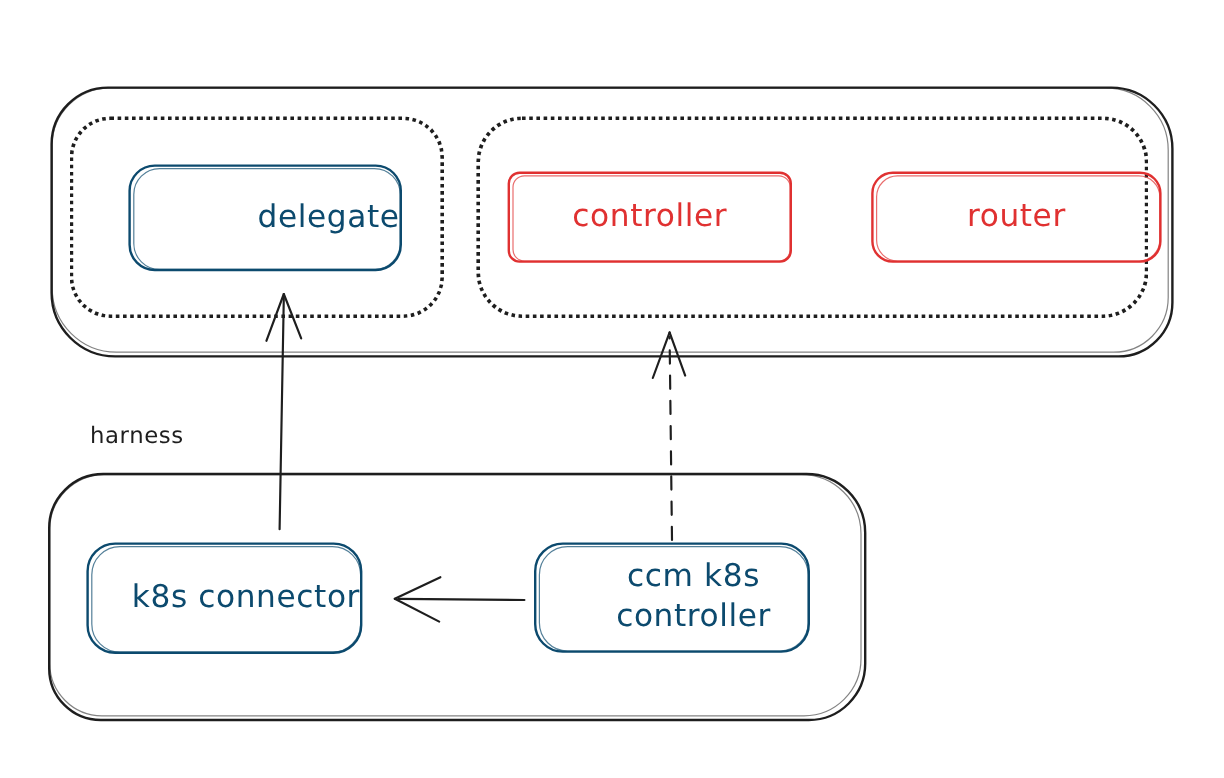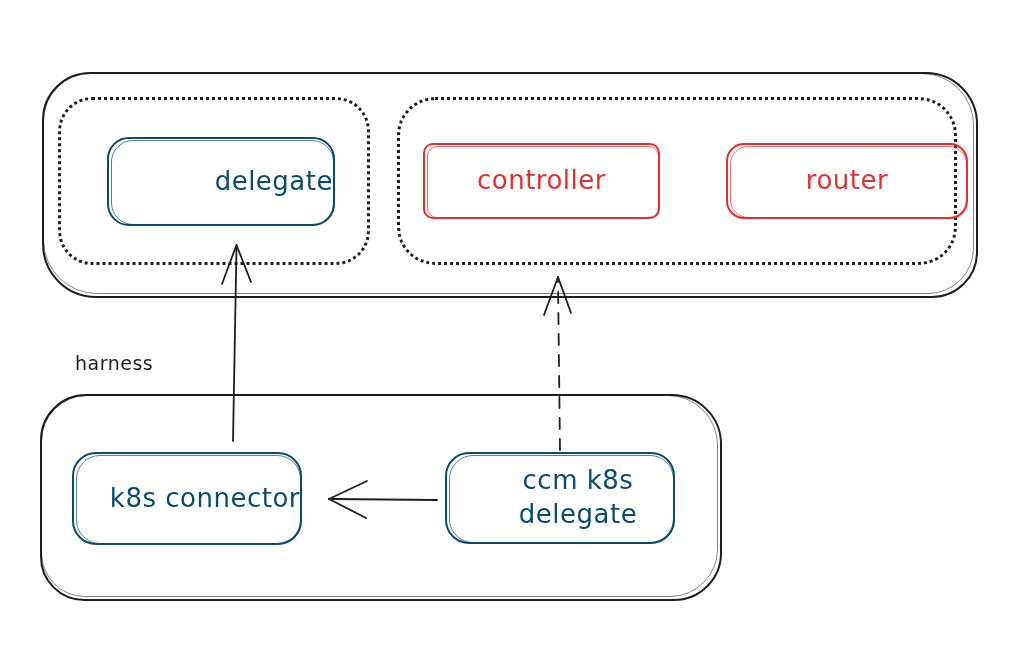--- a/index.html
+++ b/index.html
@@ -127,21 +127,21 @@
 
   <div class="node red" id="node-router">
     <span class="node-label">router</span>
   </div>
 
   <div class="node black" id="node-k8s-connector">
     <span class="node-label">k8s connector</span>
   </div>
 
   <div class="node black" id="node-ccm-connector">
-    <span class="node-label">ccm k8s delegate</span>
+    <span class="node-label">ccm k8s controller</span>
   </div>
 
   <svg id="edges-svg" viewBox="0 0 1020 648" xmlns="http://www.w3.org/2000/svg">
 
     <g>
       <path d="M 233 441 L 236.5 248"></path>
       <path d="M 236.5 245 L 222 284"></path>
       <path d="M 236.5 245 L 251 282"></path>
     </g>
 

